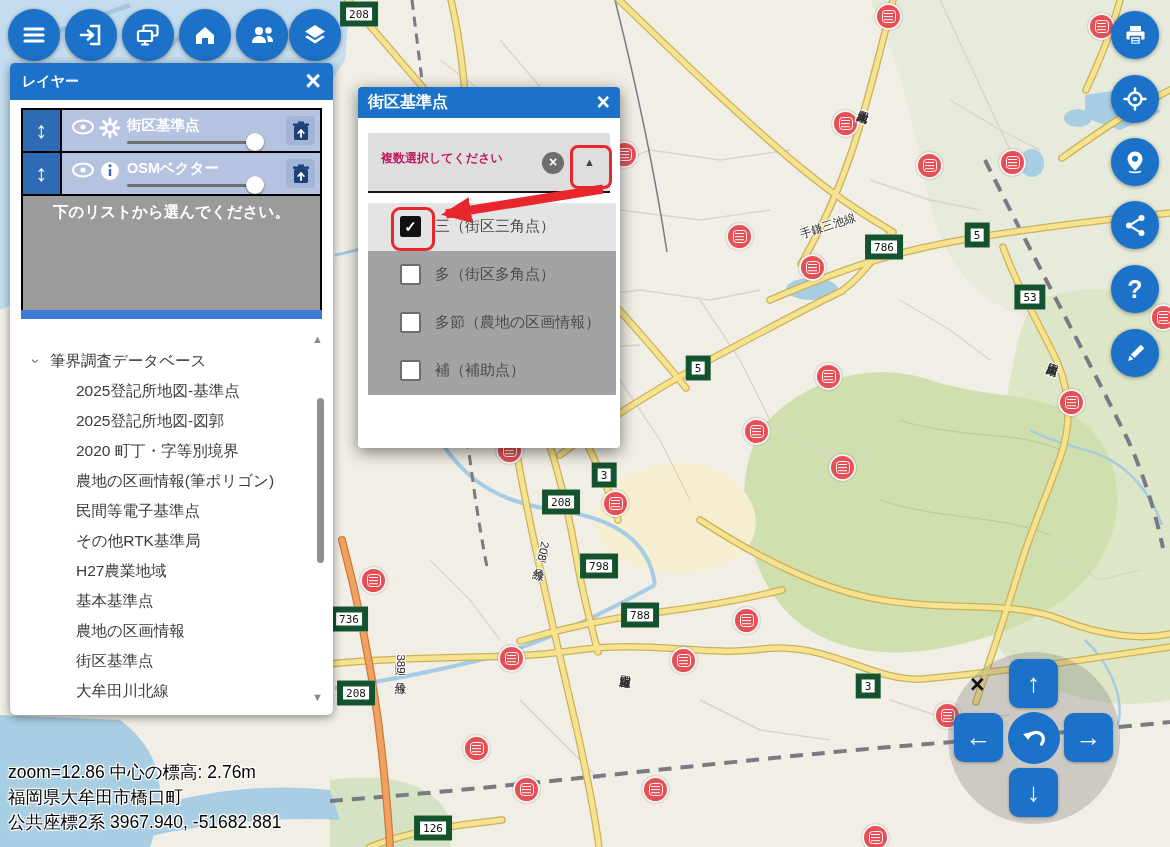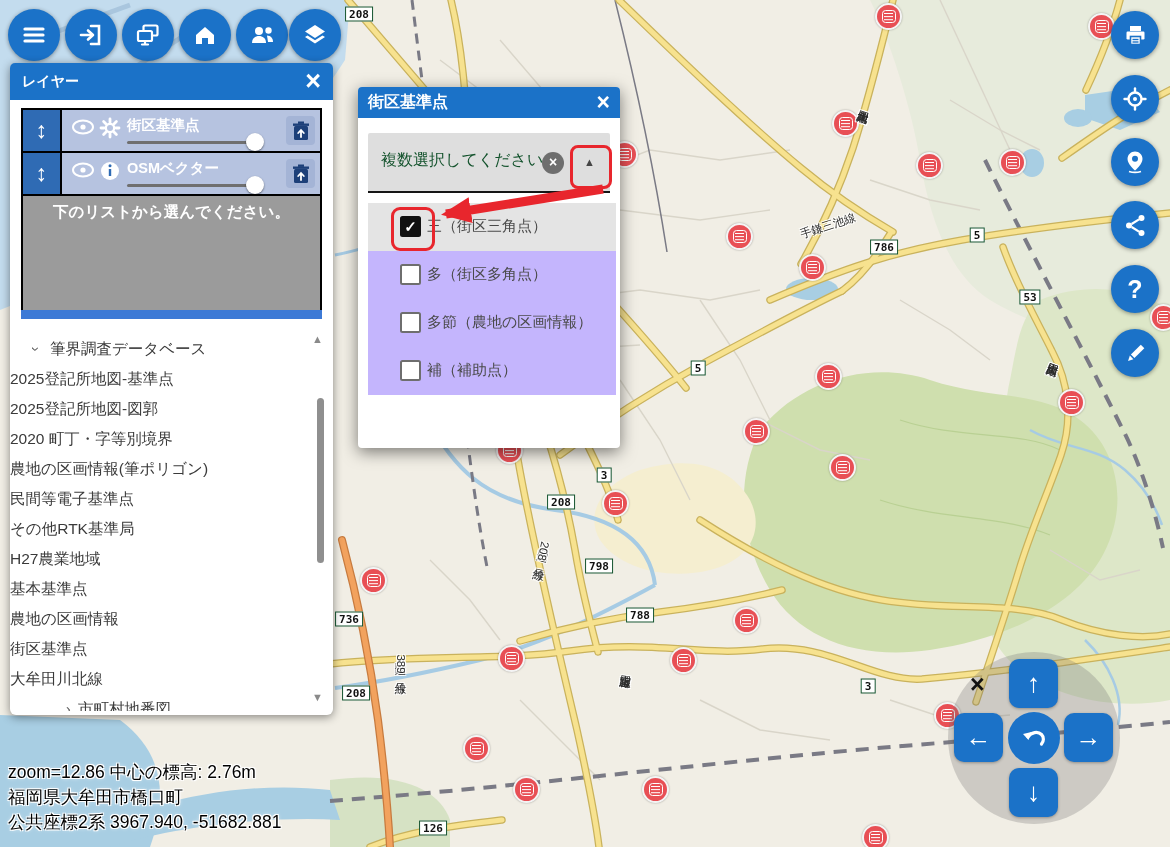--- a/index.html
+++ b/index.html
@@ -1,22 +1,22 @@
 <!DOCTYPE html>
 <html><head>
 <meta charset="utf-8">
 <style>
   html,body{margin:0;padding:0}
   body{width:1170px;height:847px;position:relative;overflow:hidden;
        font-family:"Liberation Sans",sans-serif;background:#f1eee5}
   
   #map{position:absolute;inset:0;z-index:0}
   #map-overlays{position:absolute;inset:0;z-index:2;pointer-events:none}
-  .shield{position:absolute;transform:translate(-50%,-50%);background:#fff;border:1px solid #14532d;
-          font-family:"DejaVu Sans Mono",monospace;font-size:11px;font-weight:bold;color:#111;
+  .shield{position:absolute;transform:translate(-50%,-50%);background:#fff;border:6px solid #14532d;
+          font-family:"DejaVu Sans Mono",monospace;font-size:11px;font-weight:normal;color:#111;
           padding:0 3px;line-height:13px;white-space:nowrap}
   .rlabel{position:absolute;font-size:11.5px;color:#2b2b2b;white-space:nowrap;
           text-shadow:-1px -1px 0 #fff,1px -1px 0 #fff,-1px 1px 0 #fff,1px 1px 0 #fff}
   .rlabel.v{writing-mode:vertical-rl}
   .mk{position:absolute;width:27px;height:27px;margin:-14px 0 0 -14px;border-radius:50%;
       background:#e84f55;border:2.5px solid #f4f4f4;box-sizing:border-box;
       box-shadow:0 0 2px rgba(0,0,0,.35);pointer-events:auto}
   .mk i{position:absolute;left:4.5px;right:4.5px;top:5px;bottom:5px;border:1.6px solid #fff;border-radius:3.5px}
   .mk i::before{content:"";position:absolute;left:1.6px;right:1.6px;top:1.6px;height:1.7px;background:#fff;
       box-shadow:0 3.1px 0 #fff,0 6.2px 0 #fff}
@@ -41,50 +41,50 @@
   .gic{position:absolute;left:76px;top:7px}
   .track{position:absolute;left:104px;right:72px;top:31px;height:3px;background:#6f6f6f;border-radius:2px}
   .knob{position:absolute;right:56px;top:23px;width:18px;height:18px;border-radius:50%;background:#fff;
         box-shadow:0 1px 2px rgba(0,0,0,.5)}
   .trash{position:absolute;right:5px;top:6px;width:29px;height:29px;background:#a4b4d6;border-radius:4px;
         display:flex;align-items:center;justify-content:center}
   .hintbox{height:113px;color:#fff;font-size:15.5px;font-weight:bold;text-align:center;padding-top:6px;
         background:#9b9b9b}
   .bluebar{position:absolute;left:11px;top:247px;width:301px;height:9px;background:#3d7ad6}
   .tree{position:absolute;left:0;top:259px;right:0;bottom:4px;font-size:15.5px;color:#3a3a3a;overflow:hidden}
-  .tparent{position:relative;height:30px;line-height:30px;margin-top:12px;padding-left:40px}
+  .tparent{position:relative;height:30px;line-height:30px;margin-top:24px;padding-left:40px}
   .texp{position:absolute;left:24px;top:0;display:inline-block;transform:rotate(90deg);color:#555;font-size:14px}
-  .titem{height:30px;line-height:30px;cursor:pointer}
+  .titem{height:30px;line-height:30px;padding-left:66px;cursor:pointer}
   .tcollapsed{position:relative;height:30px;line-height:30px;padding-left:68px}
   .tchev{position:absolute;left:56px;top:0;color:#555;font-size:14px}
   .sb-up{position:absolute;right:10px;top:270px;color:#8a8a8a;font-size:11px;cursor:pointer}
   .sb-dn{position:absolute;right:10px;top:628px;color:#8a8a8a;font-size:11px;cursor:pointer}
   .sb-thumb{position:absolute;right:9px;top:335px;width:7px;height:165px;background:#8f8f8f;border-radius:4px;cursor:pointer}
   
   #dialog{position:absolute;left:358px;top:87px;width:262px;height:361px;background:#fff;border-radius:4px;
         box-shadow:0 4px 16px rgba(0,0,0,.5);z-index:12}
   .dlg-header{height:31px;background:#1b72c8;border-radius:4px 4px 0 0;color:#fff;display:flex;
         align-items:center;justify-content:space-between;padding:0 10px}
   .dlg-title{font-size:16px;font-weight:bold}
   .dlg-x{color:#fff;font-size:23px;font-weight:bold;cursor:pointer}
   .select-field{position:absolute;left:10px;top:46px;width:242px;height:58px;background:#dedede;
         border-bottom:2px solid #151515;border-radius:2px 2px 0 0}
-  .placeholder{position:absolute;left:13px;top:17px;font-size:16px;font-weight:normal;color:#14532d}
+  .placeholder{position:absolute;left:13px;top:17px;font-size:12px;font-weight:bold;color:#be185d}
   .clear-btn{position:absolute;right:46px;top:19px;width:22px;height:22px;border-radius:50%;background:#6e6e6e;
         color:#fff;text-align:center;line-height:21px;font-size:14px;font-weight:bold;cursor:pointer}
   .dd-arrow{position:absolute;right:15px;top:23px;font-size:11px;color:#454545;cursor:pointer}
   .red-box-dd{position:absolute;left:212px;top:58px;width:36px;height:38px;border:3px solid #e8262d;
         border-radius:8px;pointer-events:none}
   #opt-list{position:absolute;left:10px;top:116px;width:248px}
-  .optrow{position:relative;height:48px;background:#c4b5fd}
+  .optrow{position:relative;height:48px;background:#a3a3a3}
   .optrow.hl{background:#e4e4e4}
   .cb{position:absolute;left:32px;top:13px;width:21px;height:21px;box-sizing:border-box;border:2px solid #6e6e6e;
         background:#fff;border-radius:2.5px;cursor:pointer}
   .cb.on{background:#111;border-color:#111;color:#fff;text-align:center;line-height:18px;font-size:15px;font-weight:bold}
-  .olabel{position:absolute;left:59px;top:14px;font-size:15px;color:#4a4a4a}
+  .olabel{position:absolute;left:67px;top:14px;font-size:15px;color:#4a4a4a}
   .red-box-cb{position:absolute;left:23px;top:4px;width:38px;height:38px;border:3px solid #e8262d;border-radius:9px;
         pointer-events:none}
   
   #navpad{position:absolute;left:948px;top:652px;width:172px;height:172px;border-radius:50%;
         background:rgba(110,110,110,.28);z-index:5}
   .npbtn{position:absolute;width:49px;height:49px;border-radius:10px;background:#1b72c8;color:#fff;
         display:flex;align-items:center;justify-content:center;font-size:26px;font-weight:bold;cursor:pointer;
         box-shadow:0 1px 3px rgba(0,0,0,.3)}
   .npcenter{position:absolute;left:60px;top:60px;width:52px;height:52px;border-radius:50%;background:#1b72c8;
         display:flex;align-items:center;justify-content:center;cursor:pointer}

